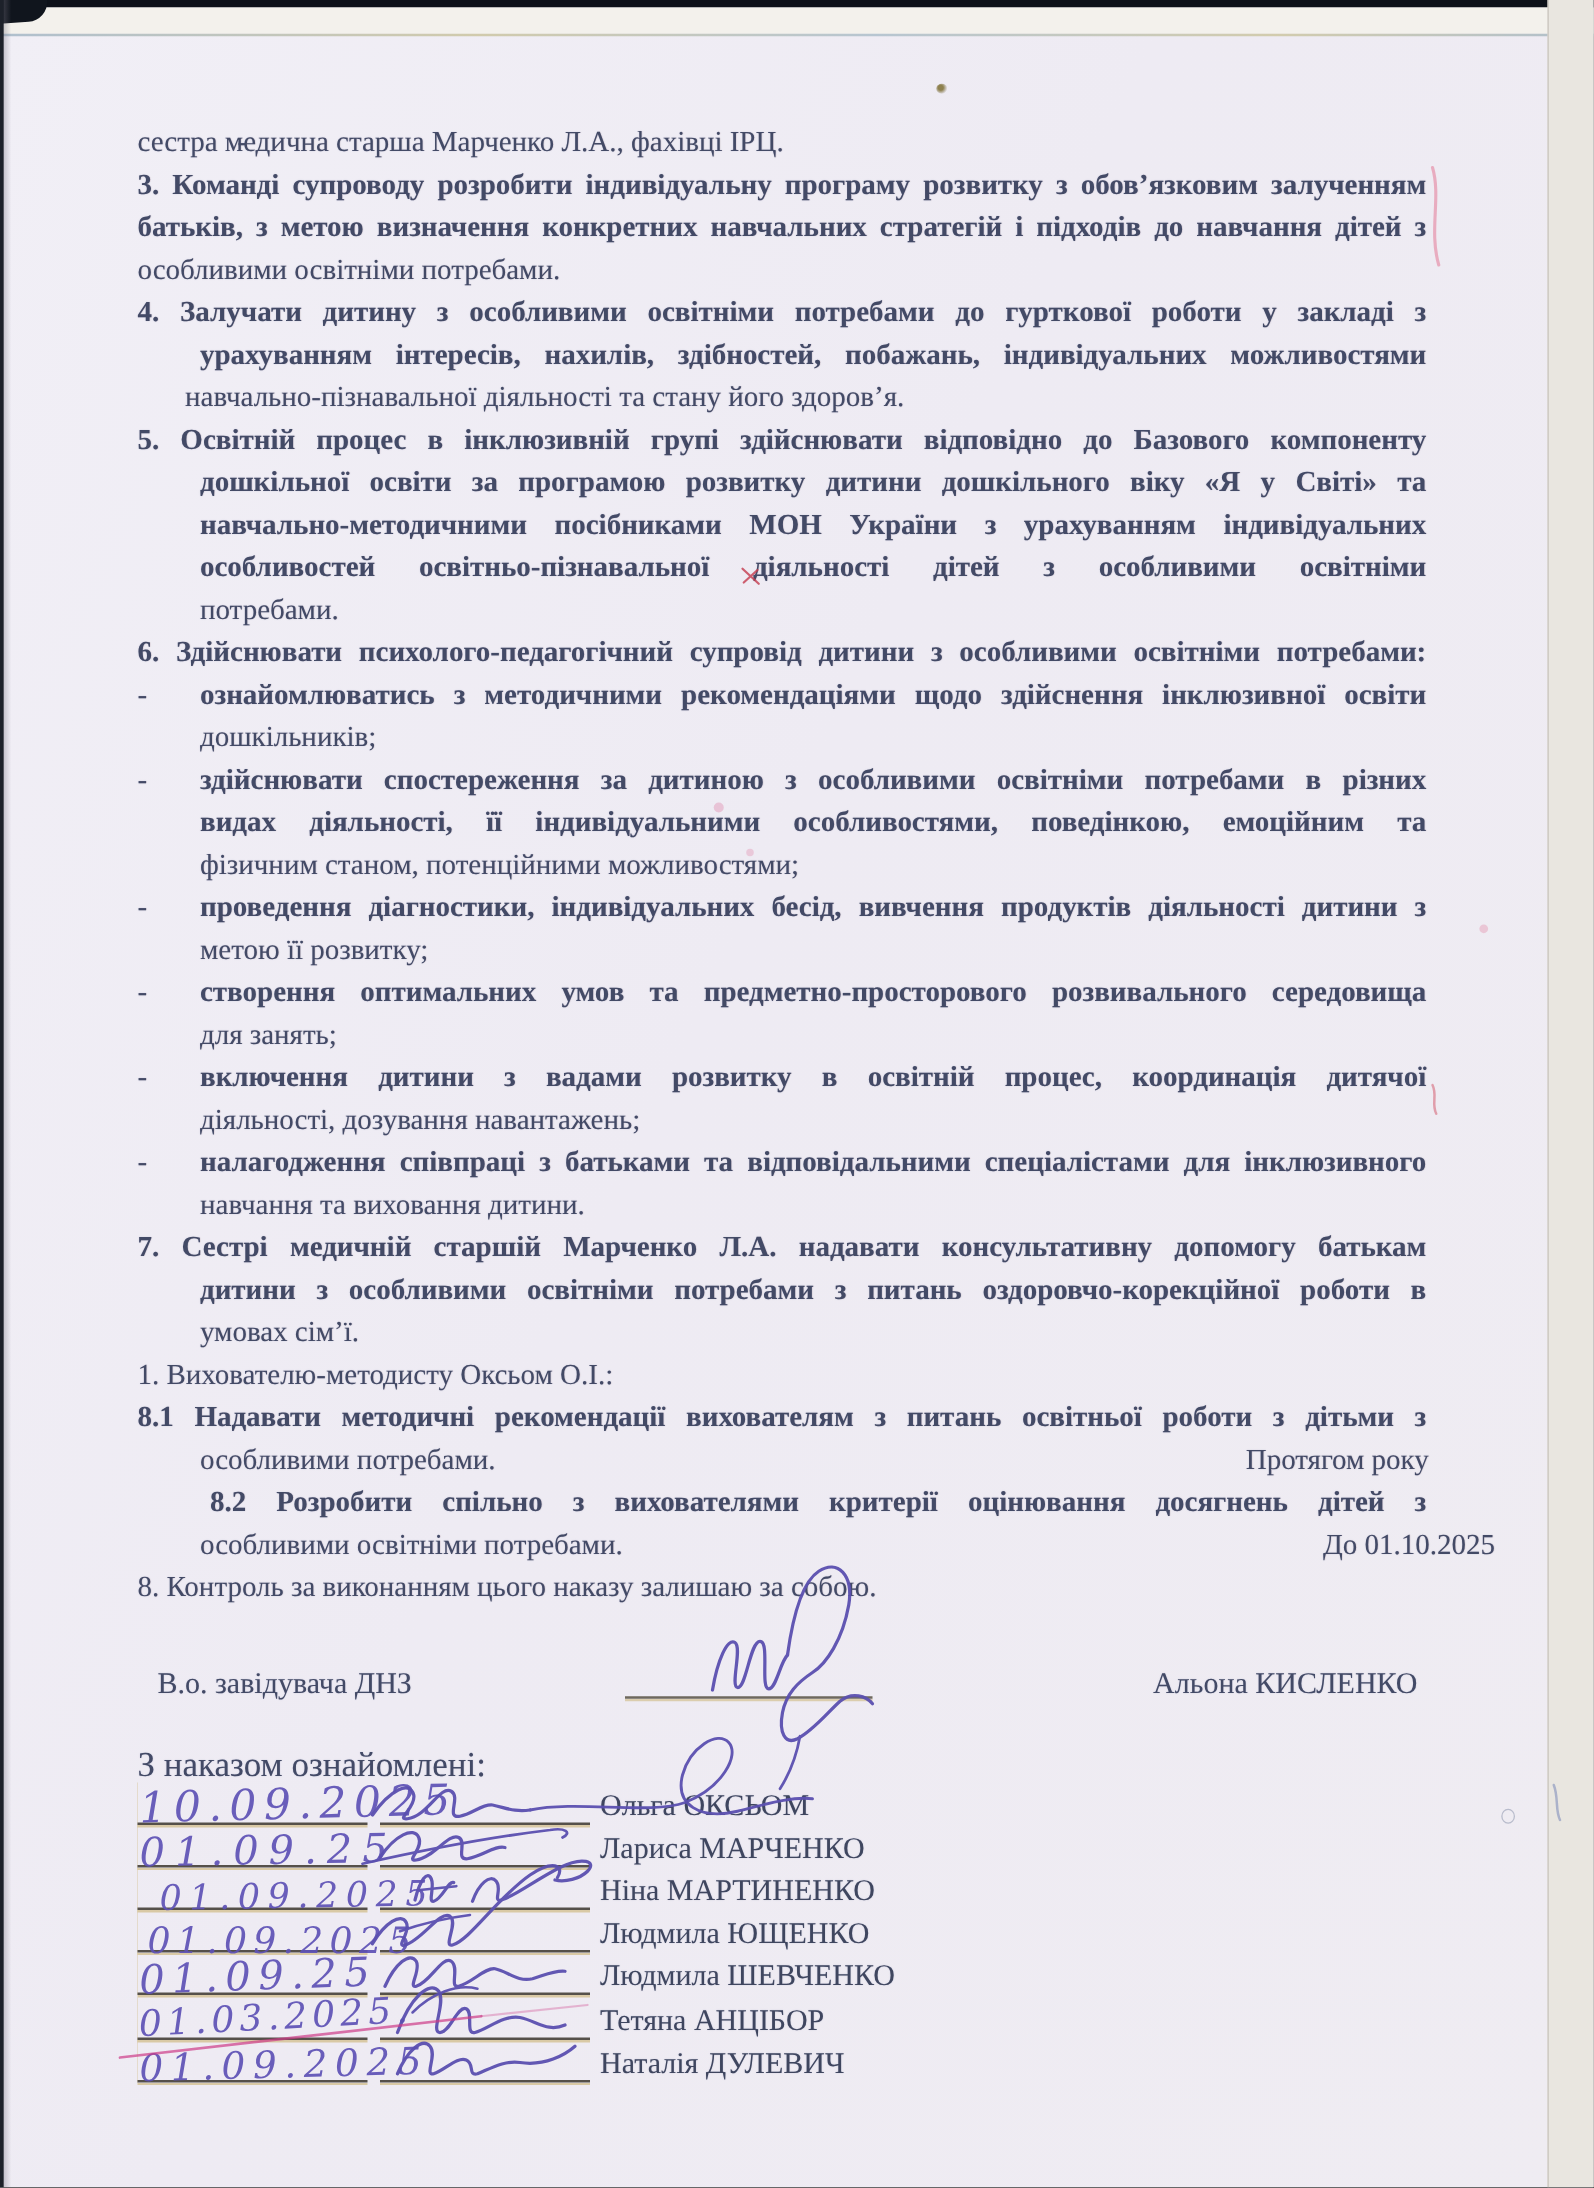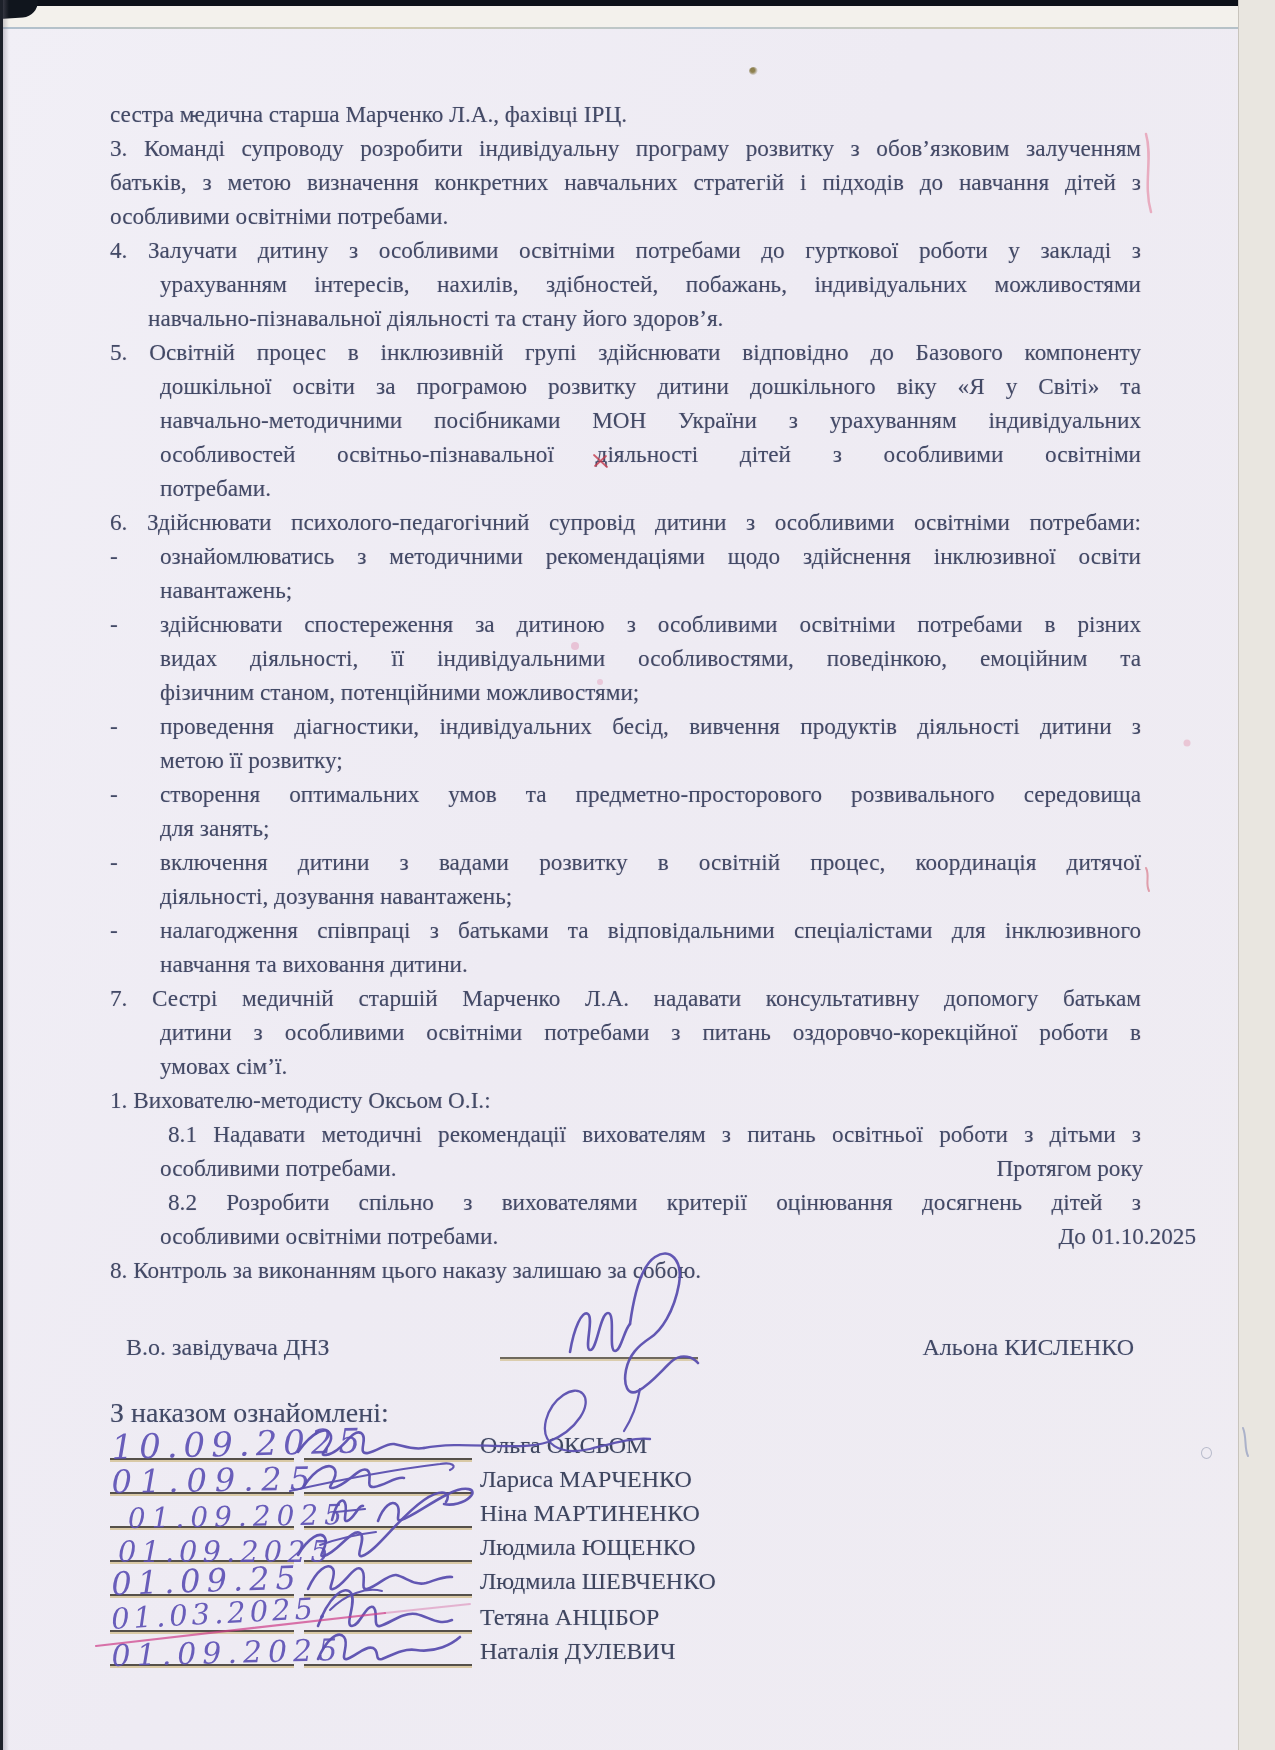--- a/index.html
+++ b/index.html
@@ -17,21 +17,21 @@
   .edge-left-shade{position:absolute;left:3px;top:0;width:6px;height:1750px;
                    background:linear-gradient(90deg,rgba(120,115,130,.35),rgba(120,115,130,0));}
   .edge-right-band{position:absolute;left:1238px;top:0;width:37px;height:1750px;background:#e9e6e0;
                    border-left:1px solid #c8c4bc;}
   
   .doc{position:absolute;left:110px;top:97px;width:1031px;font-size:23.2px;line-height:34px;
        color:#434a66;text-shadow:0 0 1px rgba(90,100,150,.35), 0.6px 0 0 rgba(185,120,105,.12);}
   .tline{position:relative;height:34px;}
   .dash{position:absolute;top:0;}
   .btxt{display:block;}
-  .jt{text-align:justify;text-align-last:justify;}
+  .jt{text-align:justify;text-align-last:justify;font-weight:bold;}
   .rright{float:right;}
   
   .closing-role{position:absolute;left:126px;top:1330px;font-size:24px;color:#434a66;line-height:34px;
                 text-shadow:0 0 1px rgba(90,100,150,.35);}
   .closing-line{position:absolute;left:500px;top:1324px;width:198px;height:33px;
                 border-bottom:2px solid #6e685d;box-shadow:0 2px 0 rgba(190,160,70,.4);}
   .closing-name{position:absolute;right:141px;top:1330px;font-size:24px;color:#434a66;line-height:34px;
                 text-shadow:0 0 1px rgba(90,100,150,.35);}
   .ack-heading{position:absolute;left:110px;top:1396px;font-size:28px;color:#434a66;line-height:34px;
                text-shadow:0 0 1px rgba(90,100,150,.35);}
@@ -111,21 +111,21 @@
         <div class="btxt" style="margin-left: 50px;">потребами.</div>
       </div>
       <div class="tline">
         <div class="btxt jt" style="margin-left: 0px;">6. Здійснювати психолого-педагогічний супровід дитини з особливими освітніми потребами:</div>
       </div>
       <div class="tline">
         <span class="dash" style="left: 0px;">-</span>
         <div class="btxt jt" style="margin-left: 50px;">ознайомлюватись з методичними рекомендаціями щодо здійснення інклюзивної освіти</div>
       </div>
       <div class="tline">
-        <div class="btxt" style="margin-left: 50px;">навантажень;</div>
+        <div class="btxt" style="margin-left: 50px;">дошкільників;</div>
       </div>
       <div class="tline">
         <span class="dash" style="left: 0px;">-</span>
         <div class="btxt jt" style="margin-left: 50px;">здійснювати спостереження за дитиною з особливими освітніми потребами в різних</div>
       </div>
       <div class="tline">
         <div class="btxt jt" style="margin-left: 50px;">видах діяльності, її індивідуальними особливостями, поведінкою, емоційним та</div>
       </div>
       <div class="tline">
         <div class="btxt" style="margin-left: 50px;">фізичним станом, потенційними можливостями;</div>
@@ -164,21 +164,21 @@
       <div class="tline">
         <div class="btxt jt" style="margin-left: 50px;">дитини з особливими освітніми потребами з питань оздоровчо-корекційної роботи в</div>
       </div>
       <div class="tline">
         <div class="btxt" style="margin-left: 50px;">умовах сім’ї.</div>
       </div>
       <div class="tline">
         <div class="btxt" style="margin-left: 0px;">1. Вихователю-методисту Оксьом О.І.:</div>
       </div>
       <div class="tline">
-        <div class="btxt jt" style="margin-left: 58px;">8.1 Надавати методичні рекомендації вихователям з питань освітньої роботи з дітьми з</div>
+        <div class="btxt jt" style="">8.1 Надавати методичні рекомендації вихователям з питань освітньої роботи з дітьми з</div>
       </div>
       <div class="tline">
         <div class="btxt" style="margin-left: 50px;"><span class="rright" style="margin-right: -2px;">Протягом року</span>особливими потребами.</div>
       </div>
       <div class="tline">
         <div class="btxt jt" style="margin-left: 58px;">8.2 Розробити спільно з вихователями критерії оцінювання досягнень дітей з</div>
       </div>
       <div class="tline">
         <div class="btxt" style="margin-left: 50px;"><span class="rright" style="margin-right: -55px;">До 01.10.2025</span>особливими освітніми потребами.</div>
       </div>

